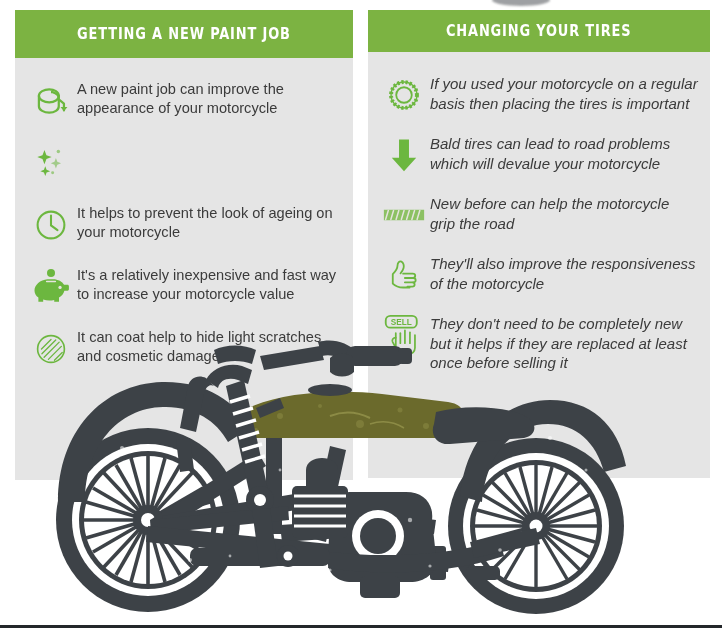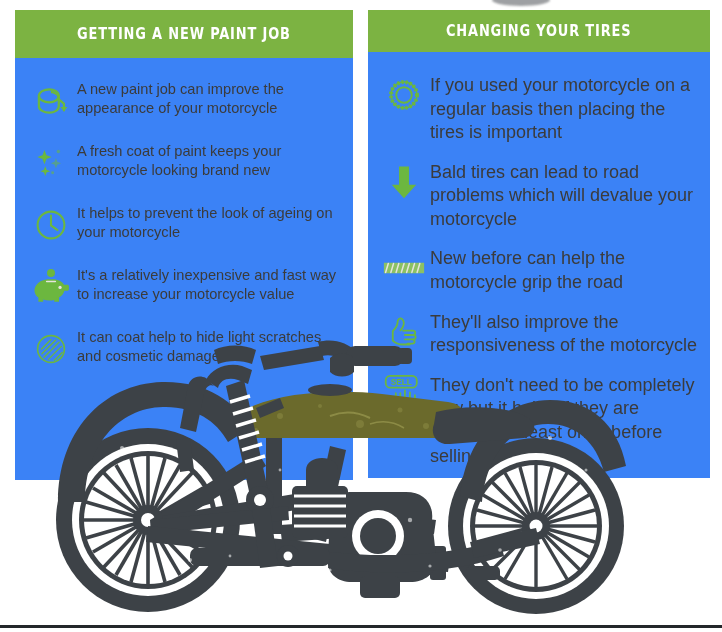--- a/index.html
+++ b/index.html
@@ -4,21 +4,21 @@
 <style>
   html,body{margin:0;padding:0;}
   body{
     width:722px;height:632px;position:relative;overflow:hidden;
     background:#ffffff;
     font-family:"Liberation Sans","DejaVu Sans",sans-serif;
   }
   #stage{position:absolute;inset:0;width:722px;height:632px;overflow:hidden;background:#fff;}
 
   
-  .panel{position:absolute;background:#3b82f6;}
+  .panel{position:absolute;background:#e5e5e5;}
   #panel-left{left:15px;top:10px;width:338px;height:470px;}
   #panel-right{left:368px;top:10px;width:342px;height:468px;}
 
   .panel-header{
     position:absolute;left:0;top:0;width:100%;height:48px;
     background:#7cb342;
     display:flex;align-items:center;justify-content:center;
   }
   #panel-right .panel-header{height:42px;}
   .panel-header .title{
@@ -45,21 +45,21 @@
     color:#3b3b3b;
     font-size:14.6px;
     line-height:1.31;
     padding-top:2px;
     padding-left:4px;
   }
   #panel-left .row{margin-bottom:16px;}
   #panel-left .list{padding-top:20px;}
   #panel-right .list{padding-top:12px;}
   #panel-right .row{margin-bottom:14px;}
-  #panel-right .row .txt{font-size:18px;}
+  #panel-right .row .txt{font-size:15px;font-style:italic;}
 
   
   #moto{position:absolute;left:30px;top:320px;width:660px;height:296px;}
 
   
   #bottom-rule{position:absolute;left:0;bottom:4px;width:722px;height:3px;background:#23272a;}
   #top-nub{position:absolute;left:492px;top:-6px;width:58px;height:12px;border-radius:50%;
            background:#8e9093;filter:blur(1px);opacity:.85;}
 </style>
 </head>
@@ -91,21 +91,20 @@
       <div class="row">
         <span class="ico">
           <svg width="36" height="36" viewBox="0 0 44 44" fill="#6cb73f">
             <path d="M14 6 L16.4 12.4 L22.8 14.8 L16.4 17.2 L14 23.6 L11.6 17.2 L5.2 14.8 L11.6 12.4 Z"></path>
             <path d="M28 16 L29.7 20.6 L34.3 22.3 L29.7 24 L28 28.6 L26.3 24 L21.7 22.3 L26.3 20.6 Z" opacity=".55"></path>
             <path d="M15 26 L16.6 30.4 L21 32 L16.6 33.6 L15 38 L13.4 33.6 L9 32 L13.4 30.4 Z"></path>
             <circle cx="31" cy="8" r="2.1" opacity=".6"></circle>
             <circle cx="24" cy="34" r="1.8" opacity=".6"></circle>
           </svg>
         </span>
-        <span class="txt">A fresh coat of paint keeps your motorcycle looking brand new</span>
       </div>
 
       <div class="row">
         <span class="ico">
           <svg width="38" height="38" viewBox="0 0 44 44" fill="none" stroke="#6cb73f" stroke-width="2.4" stroke-linecap="round">
             <circle cx="22" cy="22" r="15.5"></circle>
             <path d="M22 11 L22 22.5 L29.5 28"></path>
           </svg>
         </span>
         <span class="txt">It helps to prevent the look of ageing on your motorcycle</span>

